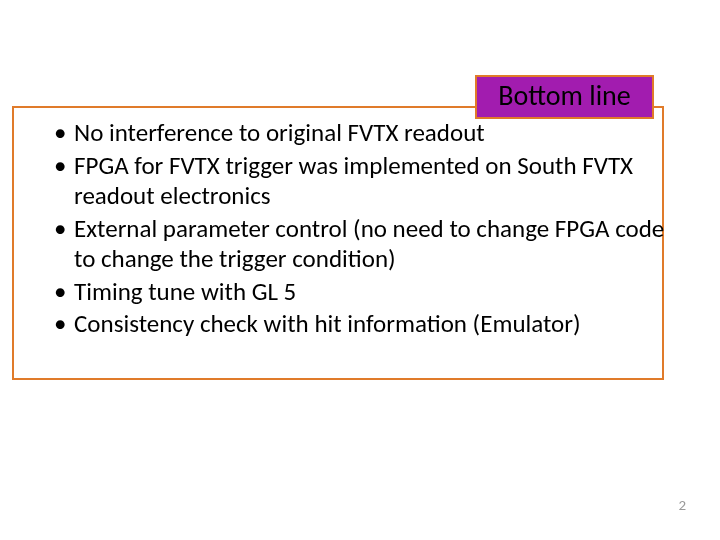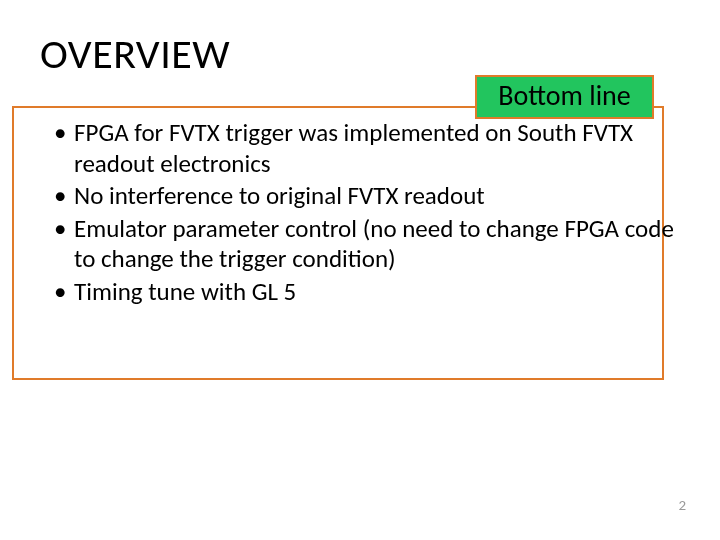--- a/index.html
+++ b/index.html
@@ -26,21 +26,21 @@
     font-weight: 400;
     letter-spacing: 0.5px;
   }
   .callout {
     position: absolute;
     left: 475px;
     top: 75px;
     width: 175px;
     height: 40px;
     border: 2px solid #e07b2a;
-    background: #22c55e;
+    background: #a21caf;
     font-size: 28px;
     text-align: center;
     line-height: 38px;
     z-index: 3;
   }
   .body-box {
     position: absolute;
     left: 12px;
     top: 106px;
     width: 648px;
@@ -79,30 +79,30 @@
     bottom: 26px;
     font-size: 15px;
     color: #9a9a9a;
   }
 </style>
 </head>
 <body>
 
 <div class="slide">
 
-  <div class="title">OVERVIEW</div>
 
   <div class="callout">Bottom line</div>
 
   <div class="body-box"></div>
 
   <div class="body">
     <ul>
+      <li>No interference to original FVTX readout</li>
       <li>FPGA for FVTX trigger was implemented on South FVTX readout electronics</li>
-      <li>No interference to original FVTX readout</li>
-      <li>Emulator parameter control (no need to change FPGA code to change the trigger condition)</li>
+      <li>External parameter control (no need to change FPGA code to change the trigger condition)</li>
       <li>Timing tune with GL 5</li>
+      <li>Consistency check with hit information (Emulator)</li>
     </ul>
   </div>
 
   <div class="pagenum">2</div>
 
 </div>
 
 </body></html>

